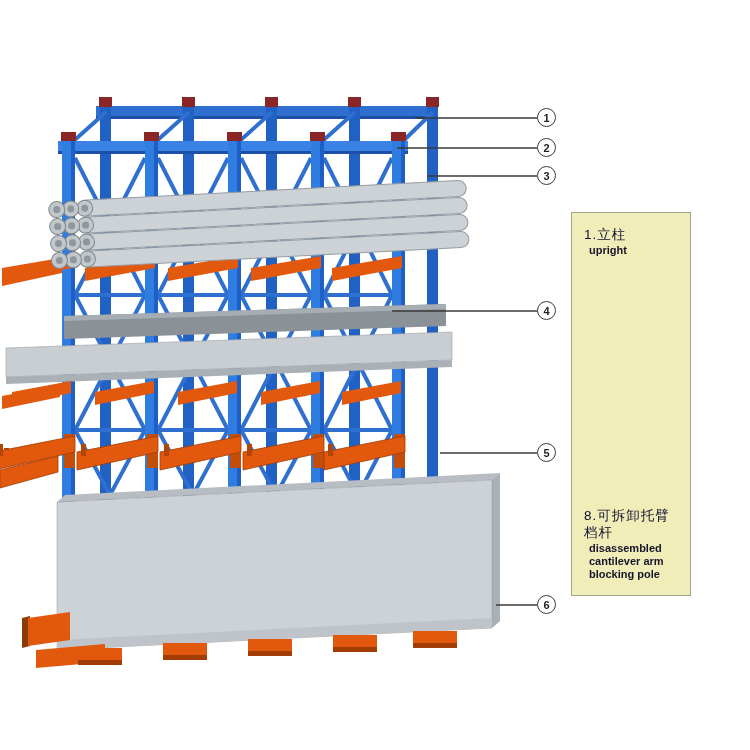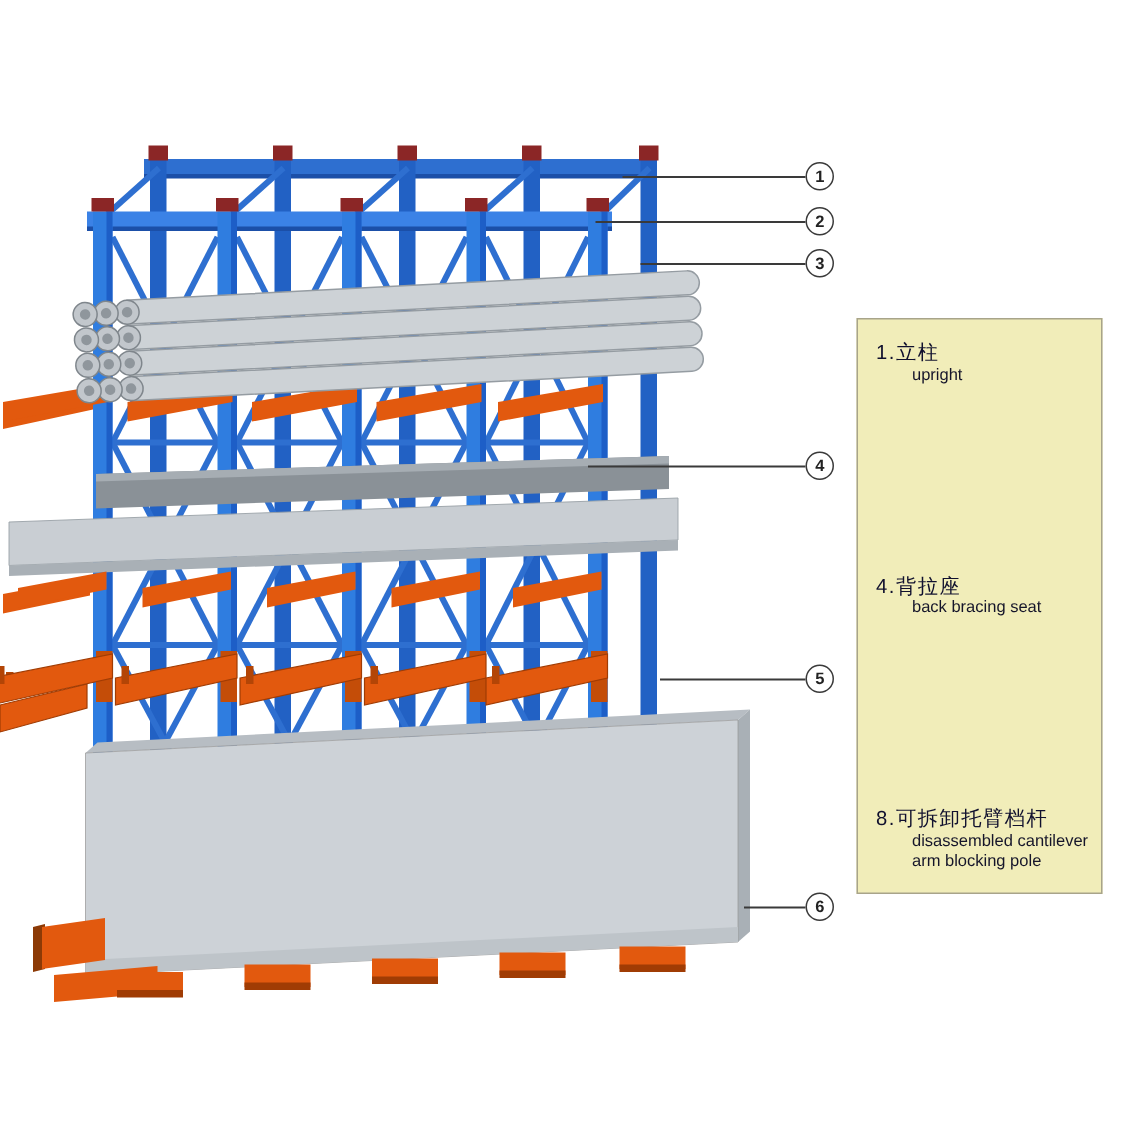--- a/index.html
+++ b/index.html
@@ -7,26 +7,26 @@
     position:relative;width:750px;height:750px;background:#ffffff;overflow:hidden;
     font-family:"Liberation Sans","DejaVu Sans",sans-serif;
   }
   .rack-svg{position:absolute;left:0;top:0;}
   .callout{
     position:absolute;width:19px;height:19px;border:1.4px solid #3a3a3a;border-radius:50%;
     background:#ffffff;display:flex;align-items:center;justify-content:center;
     font-size:11px;font-weight:600;color:#222;box-sizing:border-box;
   }
   .legend{
-    position:absolute;left:571px;top:212px;width:164px;height:384px;
+    position:absolute;left:571px;top:212px;width:120px;height:384px;
     background:#f1edb9;border:1px solid #a8a48a;box-sizing:border-box;
     padding:14px 8px 14px 12px;display:flex;flex-direction:column;justify-content:space-between;
   }
   .legend-item .zh{font-size:13.5px;color:#10102e;letter-spacing:1px;line-height:1.25;}
-  .legend-item .en{font-size:11px;font-weight:400;color:#15152a;margin-left:24px;line-height:1.18;}
+  .legend-item .en{font-size:11px;font-weight:700;color:#15152a;margin-left:5px;line-height:1.18;}
 </style>
 </head>
 <body>
 
 <div class="canvas">
 
   <svg class="rack-svg" width="750" height="750" viewBox="0 0 750 750">
 
     <g>
       <rect x="96" y="106" width="342" height="12" fill="#2e6fd0"></rect>
@@ -236,22 +236,18 @@
   <div class="callout" style="left:537px;top:301px;">4</div>
   <div class="callout" style="left:537px;top:443px;">5</div>
   <div class="callout" style="left:537px;top:595px;">6</div>
 
   <div class="legend">
     <div class="legend-item">
       <div class="zh">1.立柱</div>
       <div class="en">upright</div>
     </div>
     <div class="legend-item">
-      <div class="zh">4.背拉座</div>
-      <div class="en">back bracing seat</div>
-    </div>
-    <div class="legend-item">
       <div class="zh">8.可拆卸托臂档杆</div>
       <div class="en">disassembled cantilever arm blocking pole</div>
     </div>
   </div>
 
 </div>
 
 </body></html>

